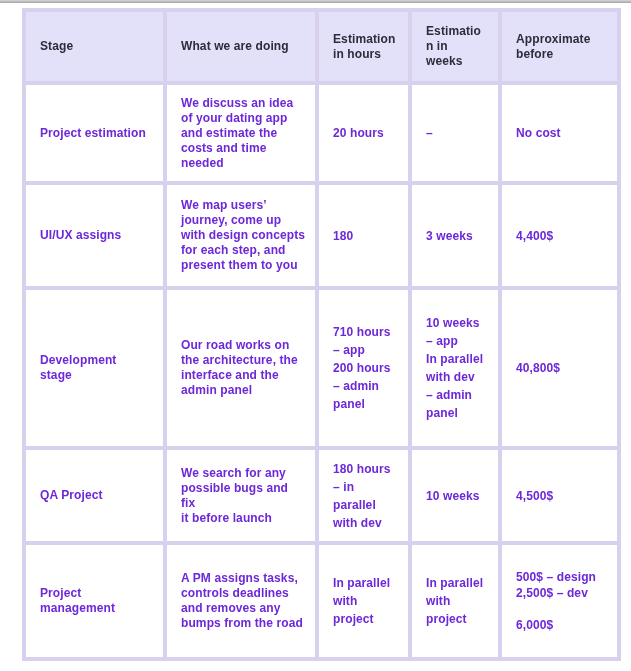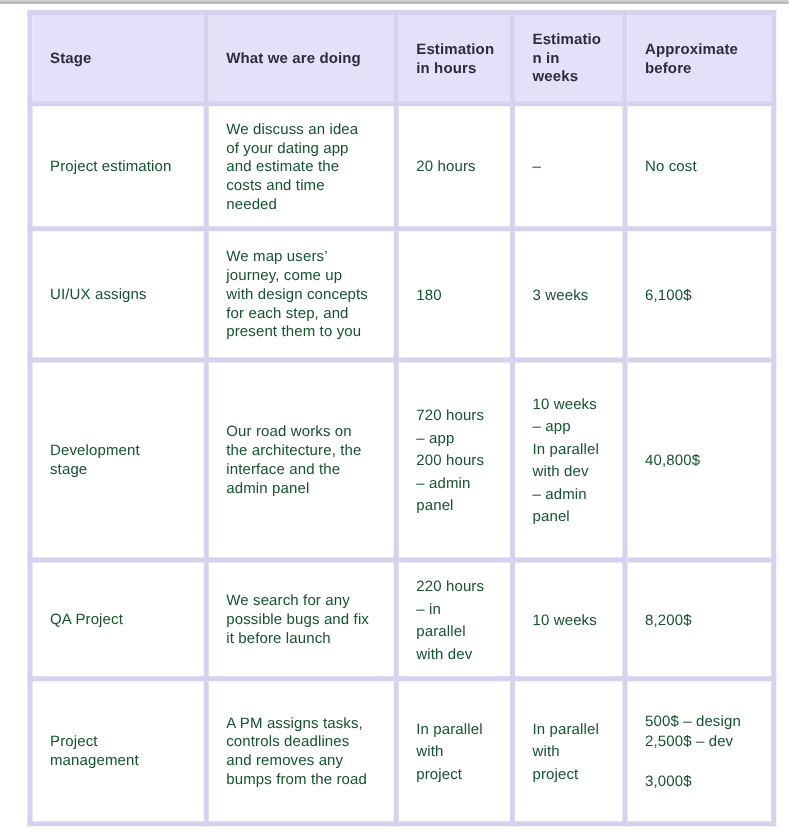--- a/index.html
+++ b/index.html
@@ -32,23 +32,23 @@
   }
   .cost-table th {
     background: #e3e0f9;
     color: #2e2b3a;
     font-size: 12px;
     font-weight: 700;
     line-height: 15px;
     letter-spacing: 0.1px;
   }
   .cost-table td {
-    color: #14532d;
+    color: #6d28d9;
     font-size: 12px;
-    font-weight: 400;
+    font-weight: 700;
     line-height: 15px;
     letter-spacing: 0.1px;
   }
   .cost-table td.col-hours, .cost-table td.col-weeks { line-height: 18px; }
   .cost-table td.col-costs { line-height: 16px; }
   thead tr { height: 73px; }
   tbody tr:nth-child(1) { height: 100px; }
   tbody tr:nth-child(2) { height: 105px; }
   tbody tr:nth-child(3) { height: 160px; }
   tbody tr:nth-child(4) { height: 95px; }
@@ -94,66 +94,66 @@
     </tr>
     <tr>
       <td class="col-stage">UI/UX assigns</td>
       <td class="col-doing">We map users’
 journey, come up
 with design concepts
 for each step, and
 present them to you</td>
       <td class="col-hours">180</td>
       <td class="col-weeks">3 weeks</td>
-      <td class="col-costs">6,100$</td>
+      <td class="col-costs">4,400$</td>
     </tr>
     <tr>
       <td class="col-stage">Development
 stage</td>
       <td class="col-doing">Our road works on
 the architecture, the
 interface and the
 admin panel</td>
-      <td class="col-hours">720 hours
+      <td class="col-hours">710 hours
 – app
 200 hours
 – admin
 panel</td>
       <td class="col-weeks">10 weeks
 – app
 In parallel
 with dev
 – admin
 panel</td>
       <td class="col-costs">40,800$</td>
     </tr>
     <tr>
       <td class="col-stage">QA Project</td>
       <td class="col-doing">We search for any
 possible bugs and fix
 it before launch</td>
-      <td class="col-hours">220 hours
+      <td class="col-hours">180 hours
 – in
 parallel
 with dev</td>
       <td class="col-weeks">10 weeks</td>
-      <td class="col-costs">8,200$</td>
+      <td class="col-costs">4,500$</td>
     </tr>
     <tr>
       <td class="col-stage">Project
 management</td>
       <td class="col-doing">A PM assigns tasks,
 controls deadlines
 and removes any
 bumps from the road</td>
       <td class="col-hours">In parallel
 with
 project</td>
       <td class="col-weeks">In parallel
 with
 project</td>
       <td class="col-costs">500$ – design
 2,500$ – dev
 
-3,000$</td>
+6,000$</td>
     </tr>
   </tbody>
 </table>
 
 </body></html>

